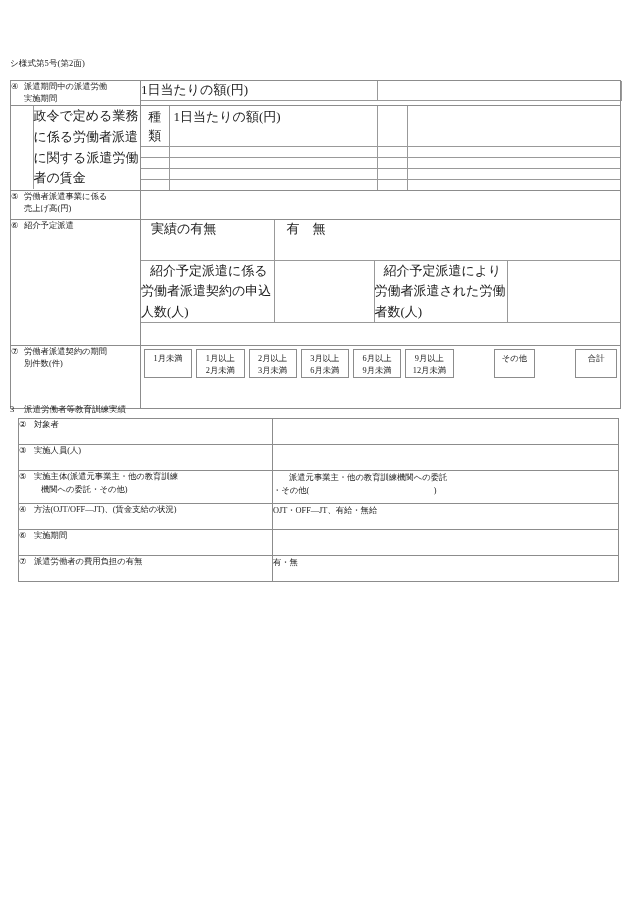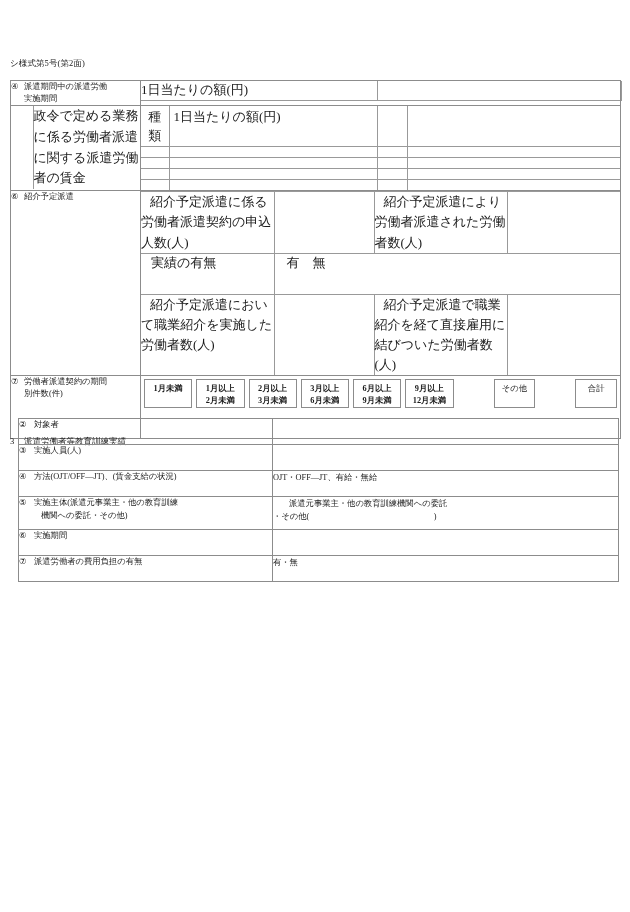--- a/index.html
+++ b/index.html
@@ -119,30 +119,30 @@
     height: 100%;
   }
   .pbox {
     border: 1px solid #8c8c8c;
     box-sizing: border-box;
     font-size: 8.3px;
     line-height: 1.45;
     text-align: center;
     padding-top: 3px;
   }
-  .pbox.wide { flex: 1 1 0; font-weight: bold; }
+  .pbox.wide { flex: 1 1 0; }
   .pbox.narrow { flex: 0.86 1 0; margin-left: 36px; }
 
   
   .sec-head {
     position: absolute;
     font-size: 8.5px;
     white-space: nowrap;
   }
-  #sec3-head { left: 10px; top: 404px; margin-top: 32px; }
+  #sec3-head { left: 10px; top: 404px; }
   #sec3-head .num { display:inline-block; width: 14px; }
 
   #table-sec3 {
     left: 18px;
     top: 418px;
     width: 600px;
   }
   #table-sec3 td { border-color: #8c8c8c; }
   .s3-label {
     padding: 4px 4px 3px 8px;
@@ -256,49 +256,50 @@
                 <td class="noleft nobottom"></td>
                 <td class="nobottom"></td>
                 <td class="nobottom"></td>
                 <td class="noright nobottom"></td>
               </tr>
             </tbody>
           </table>
         </td>
       </tr>
 
+      <tr>
+        <td class="lbl-wrap" style="height:28px">
+          <span class="lbl-idx">⑤</span><span class="lbl-body">労働者派遣事業に係る</span>
+          <div class="lbl-line2">売上げ高(円)</div>
+        </td>
+        <td></td>
+      </tr>
 
       <tr>
         <td class="lbl-wrap" style="height:125px">
           <span class="lbl-idx">⑥</span><span class="lbl-body">紹介予定派遣</span>
         </td>
         <td style="padding:0">
           <table class="inner">
             <colgroup>
               <col style="width:133px">
               <col style="width:100px">
               <col style="width:133px">
               <col style="width:114px">
             </colgroup>
             <tbody>
               <tr>
+                <td class="notop noleft c-mid" style="height:40px;padding:0 0 0 10px">実績の有無</td>
+                <td class="notop noright c-mid" colspan="3" style="padding:0 0 0 12px">有　無</td>
+              </tr>
+              <tr>
                 <td class="noleft lab6" style="height:38px">紹介予定派遣に係る労働者派遣契約の申込人数(人)</td>
                 <td></td>
                 <td class="lab6">紹介予定派遣により労働者派遣された労働者数(人)</td>
                 <td class="noright"></td>
-              </tr>
-              <tr>
-                <td class="notop noleft c-mid" style="height:40px;padding:0 0 0 10px">実績の有無</td>
-                <td class="notop noright c-mid" colspan="3" style="padding:0 0 0 12px">有　無</td>
-              </tr>
-              <tr>
-                <td class="noleft nobottom lab6" style="height:45px">紹介予定派遣において職業紹介を実施した労働者数(人)</td>
-                <td class="nobottom"></td>
-                <td class="nobottom lab6">紹介予定派遣で職業紹介を経て直接雇用に結びついた労働者数(人)</td>
-                <td class="noright nobottom"></td>
               </tr>
             </tbody>
           </table>
         </td>
       </tr>
 
       <tr>
         <td class="lbl-wrap" style="height:62px">
           <span class="lbl-idx">⑦</span><span class="lbl-body">労働者派遣契約の期間</span>
           <div class="lbl-line2">別件数(件)</div>
@@ -360,37 +361,37 @@
         </td>
         <td class="s3-val"></td>
       </tr>
       <tr>
         <td class="s3-label" style="height:25px">
           <span class="num">③</span><span>実施人員(人)</span>
         </td>
         <td class="s3-val"></td>
       </tr>
       <tr>
-        <td class="s3-label" style="height:25px">
-          <span class="num">④</span><span>方法(OJT/OFF—JT)、(賃金支給の状況)</span>
-        </td>
-        <td class="s3-val">OJT・OFF—JT、有給・無給</td>
-      </tr>
-      <tr>
         <td class="s3-label" style="height:32px">
           <span class="num">⑤</span><span>実施主体(派遣元事業主・他の教育訓練</span>
           <span class="l2">機関への委託・その他)</span>
         </td>
         <td class="s3-val">
           <span class="ind">派遣元事業主・他の教育訓練機関への委託</span>
           <span style="display:block">・その他(　　　　　　　　　　　　　　　)</span>
         </td>
       </tr>
       <tr>
         <td class="s3-label" style="height:25px">
+          <span class="num">④</span><span>方法(OJT/OFF—JT)、(賃金支給の状況)</span>
+        </td>
+        <td class="s3-val">OJT・OFF—JT、有給・無給</td>
+      </tr>
+      <tr>
+        <td class="s3-label" style="height:25px">
           <span class="num">⑥</span><span>実施期間</span>
         </td>
         <td class="s3-val"></td>
       </tr>
       <tr>
         <td class="s3-label" style="height:25px">
           <span class="num">⑦</span><span>派遣労働者の費用負担の有無</span>
         </td>
         <td class="s3-val">有・無</td>
       </tr>

